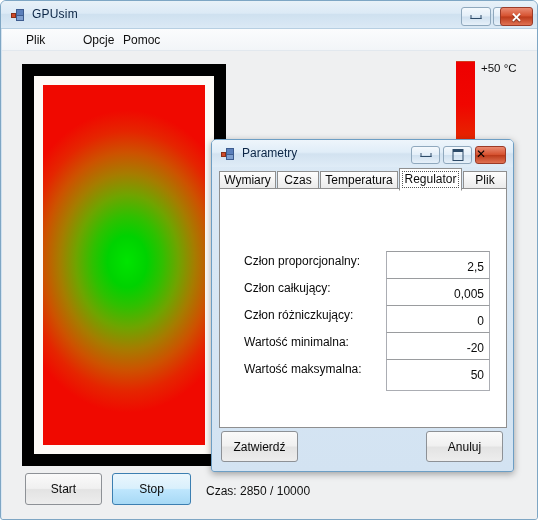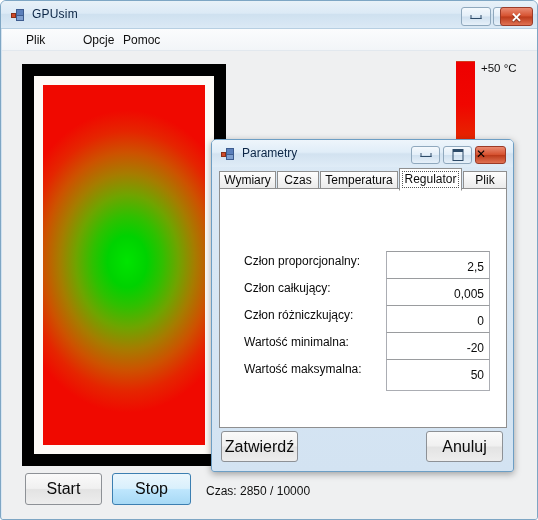--- a/index.html
+++ b/index.html
@@ -166,21 +166,21 @@
   }
 
   
   .winbutton {
     position: absolute;
     box-sizing: border-box;
     border: 1px solid #8d9196;
     border-radius: 3px;
     background: linear-gradient(to bottom, #fafafa 0%, #f0f0f0 48%, #e3e3e3 52%, #ededed 100%);
     font-family: "Liberation Sans", sans-serif;
-    font-size: 16px;
+    font-size: 12px;
     color: #0a0a0a;
     text-align: center;
     line-height: 1;
     padding: 0;
   }
   .winbutton.hovered {
     border: 1px solid #3c7fb1;
     background: linear-gradient(to bottom, #eaf6fd 0%, #d9f0fc 48%, #bee6fd 52%, #a7d9f5 100%);
   }
   #btn-start {

